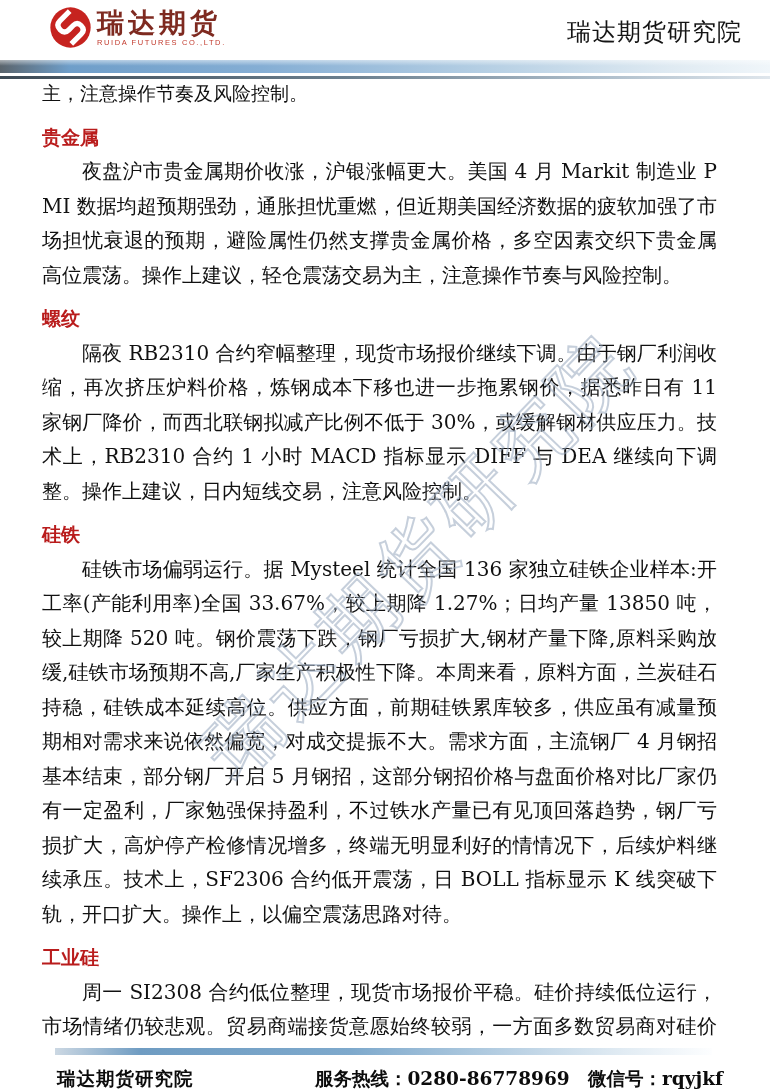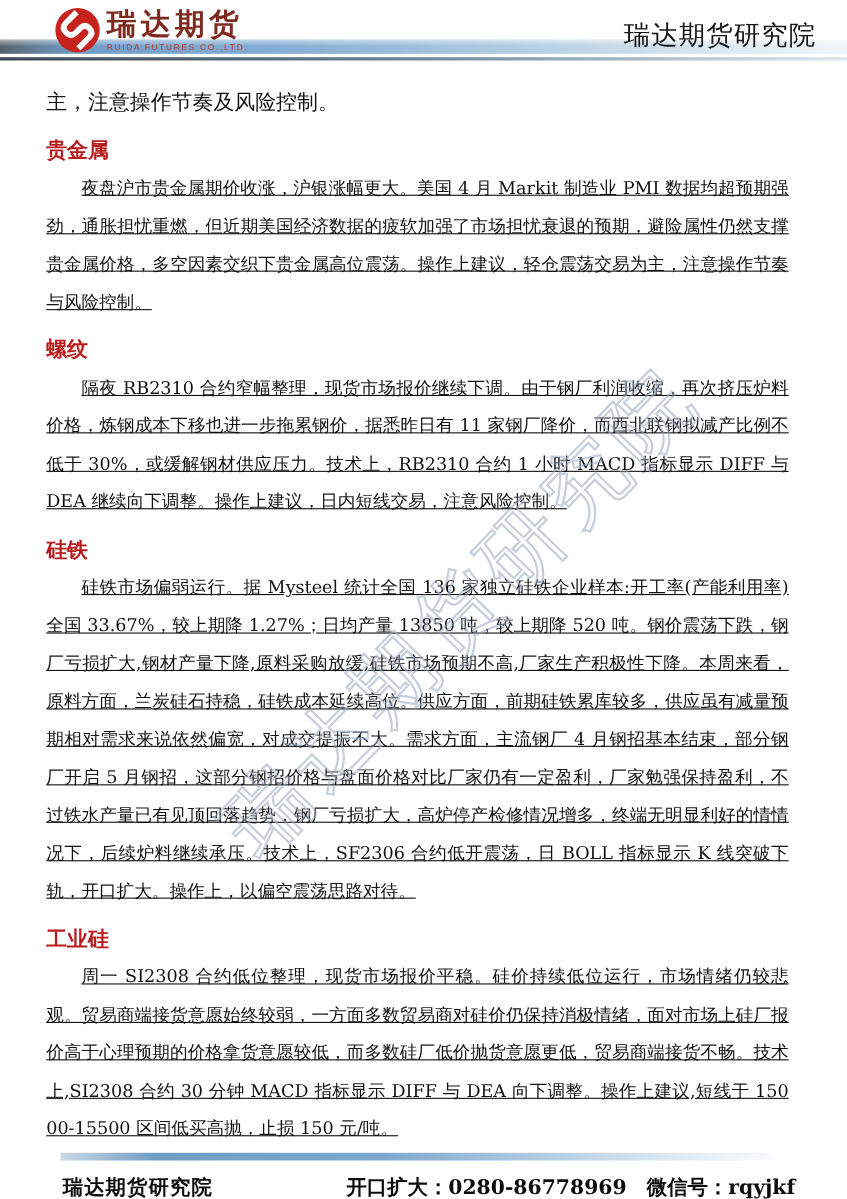--- a/index.html
+++ b/index.html
@@ -5,21 +5,21 @@
   html,body{margin:0;padding:0;background:#ffffff;}
   .page{
     position:relative;
     width:770px;height:1090px;
     background:#ffffff;
     overflow:hidden;
     font-family:"DejaVu Serif", serif;
     color:#111;
   }
   
-  .hdr{position:relative;height:36px;}
+  .hdr{position:relative;height:60px;}
   .logo{position:absolute;left:48px;top:5px;display:flex;align-items:flex-start;}
   .logo-icon{width:45px;height:45px;display:block;}
   .logo-text{margin-left:4px;padding-top:3px;}
   .brand-cn{
     font-size:27px;font-weight:bold;letter-spacing:4px;
     color:#7e2a20;line-height:30px;white-space:nowrap;
     font-family:"DejaVu Serif", serif;
   }
   .brand-en{
     font-size:7.5px;letter-spacing:1.6px;color:#c23a2d;
@@ -48,24 +48,23 @@
     position:absolute;left:0;right:0;top:66px;height:982px;
     padding:10px 53px 0 42px;box-sizing:border-box;
     overflow:hidden;z-index:2;
   }
   .intro{margin:0;font-size:19px;line-height:34.5px;text-align:justify;}
   .section{margin-top:9px;}
   .sec-heading{
     margin:0;font-size:19px;line-height:34.5px;font-weight:bold;color:#b91c1c;
   }
   .sec-body{
-    margin:0;font-size:16px;line-height:34.5px;
+    margin:0;font-size:20px;line-height:34.5px;
     text-align:justify;text-indent:2em;
     word-break:break-all;
-    text-decoration:underline;
   }
   
   .watermark{
     position:absolute;left:128px;top:512px;width:580px;
     font-size:76px;line-height:88px;letter-spacing:7px;
     text-align:center;white-space:nowrap;
     transform:rotate(-46deg);
     color:transparent;
     -webkit-text-stroke:2px rgba(152,168,190,0.55);
     pointer-events:none;z-index:3;
@@ -129,18 +128,18 @@
     <div class="section">
       <p class="sec-heading">工业硅</p>
       <p class="sec-body">周一 SI2308 合约低位整理，现货市场报价平稳。硅价持续低位运行，市场情绪仍较悲观。贸易商端接货意愿始终较弱，一方面多数贸易商对硅价仍保持消极情绪，面对市场上硅厂报价高于心理预期的价格拿货意愿较低，而多数硅厂低价抛货意愿更低，贸易商端接货不畅。技术上,SI2308 合约 30 分钟 MACD 指标显示 DIFF 与 DEA 向下调整。操作上建议,短线于 15000-15500 区间低买高抛，止损 150 元/吨。</p>
     </div>
   </div>
 
   <div class="ftr">
     <div class="ftr-bar"></div>
     <div class="ftr-row">
       <span class="ftr-org">瑞达期货研究院</span>
-      <span class="ftr-hotline"><span>开口扩大：</span><span>0280-86778969</span></span>
+      <span class="ftr-hotline"><span>服务热线：</span><span>0280-86778969</span></span>
       <span class="ftr-wechat"><span>微信号：</span><span>rqyjkf</span></span>
     </div>
   </div>
 
 </div>
 
 </body></html>

